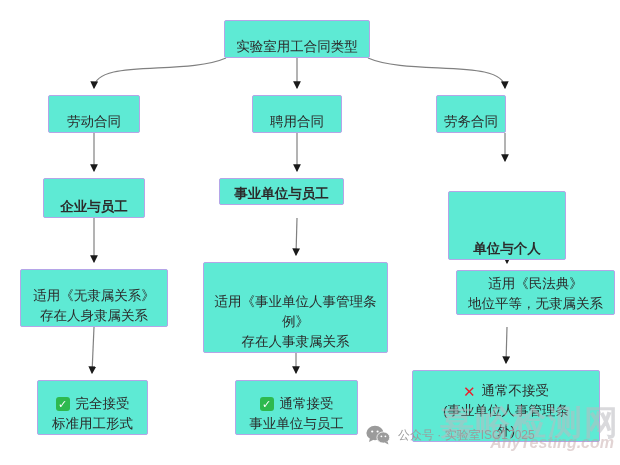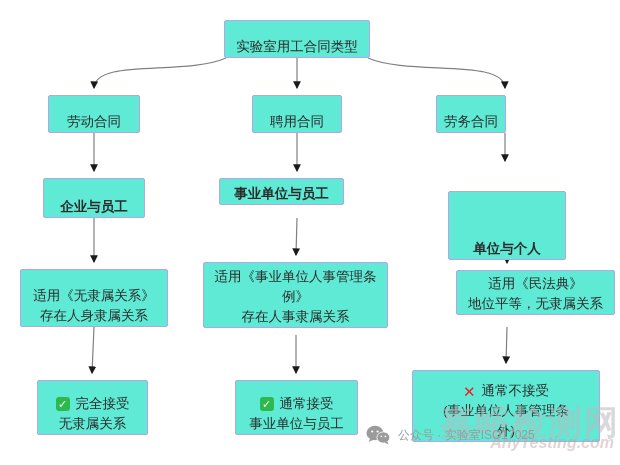--- a/index.html
+++ b/index.html
@@ -36,21 +36,21 @@
   .multiline{white-space:pre-line;}
   
   .n-root   {left:224px;top:20px; width:146px;height:38px;}
   .n-t1     {left:48px; top:95px; width:92px; height:38px;}
   .n-t2     {left:252px;top:95px; width:90px; height:38px;}
   .n-t3     {left:436px;top:95px; width:70px; height:38px;}
   .n-p1     {left:43px; top:178px;width:102px;height:40px;}
   .n-p2     {left:219px;top:178px;width:125px;height:27px;}
   .n-p3     {left:448px;top:168px;width:118px;height:69px;margin-top:23px;}
   .n-l1     {left:20px; top:269px;width:148px;height:58px;}
-  .n-l2     {left:203px;top:262px;width:185px;height:66px;}
+  .n-l2     {left:203px;top:262px;width:185px;height:91px;}
   .n-l3     {left:428px;top:270px;width:159px;height:45px;margin-left:28px;}
   .n-r1     {left:37px; top:380px;width:111px;height:55px;}
   .n-r2     {left:235px;top:380px;width:123px;height:55px;}
   .n-r3     {left:412px;top:370px;width:188px;height:72px;}
   .status-line{display:flex;align-items:center;justify-content:center;gap:6px;}
   .check-icon{
     display:inline-flex;align-items:center;justify-content:center;
     width:14px;height:14px;border-radius:3px;
     background:#2EB94E;color:#ffffff;
     font-size:11px;font-weight:bold;line-height:14px;
@@ -141,21 +141,21 @@
   <div class="node n-l3">
     <div class="multiline">适用《民法典》
 地位平等，无隶属关系</div>
   </div>
 
   <div class="node n-r1">
     <div class="status-line">
       <span class="check-icon">✓</span>
       <span>完全接受</span>
     </div>
-    <div class="multiline">无隶属关系</div>
+    <div class="multiline">标准用工形式</div>
   </div>
   <div class="node n-r2">
     <div class="status-line">
       <span class="check-icon">✓</span>
       <span>通常接受</span>
     </div>
     <div class="multiline">事业单位与员工</div>
   </div>
   <div class="node n-r3">
     <div class="status-line">

